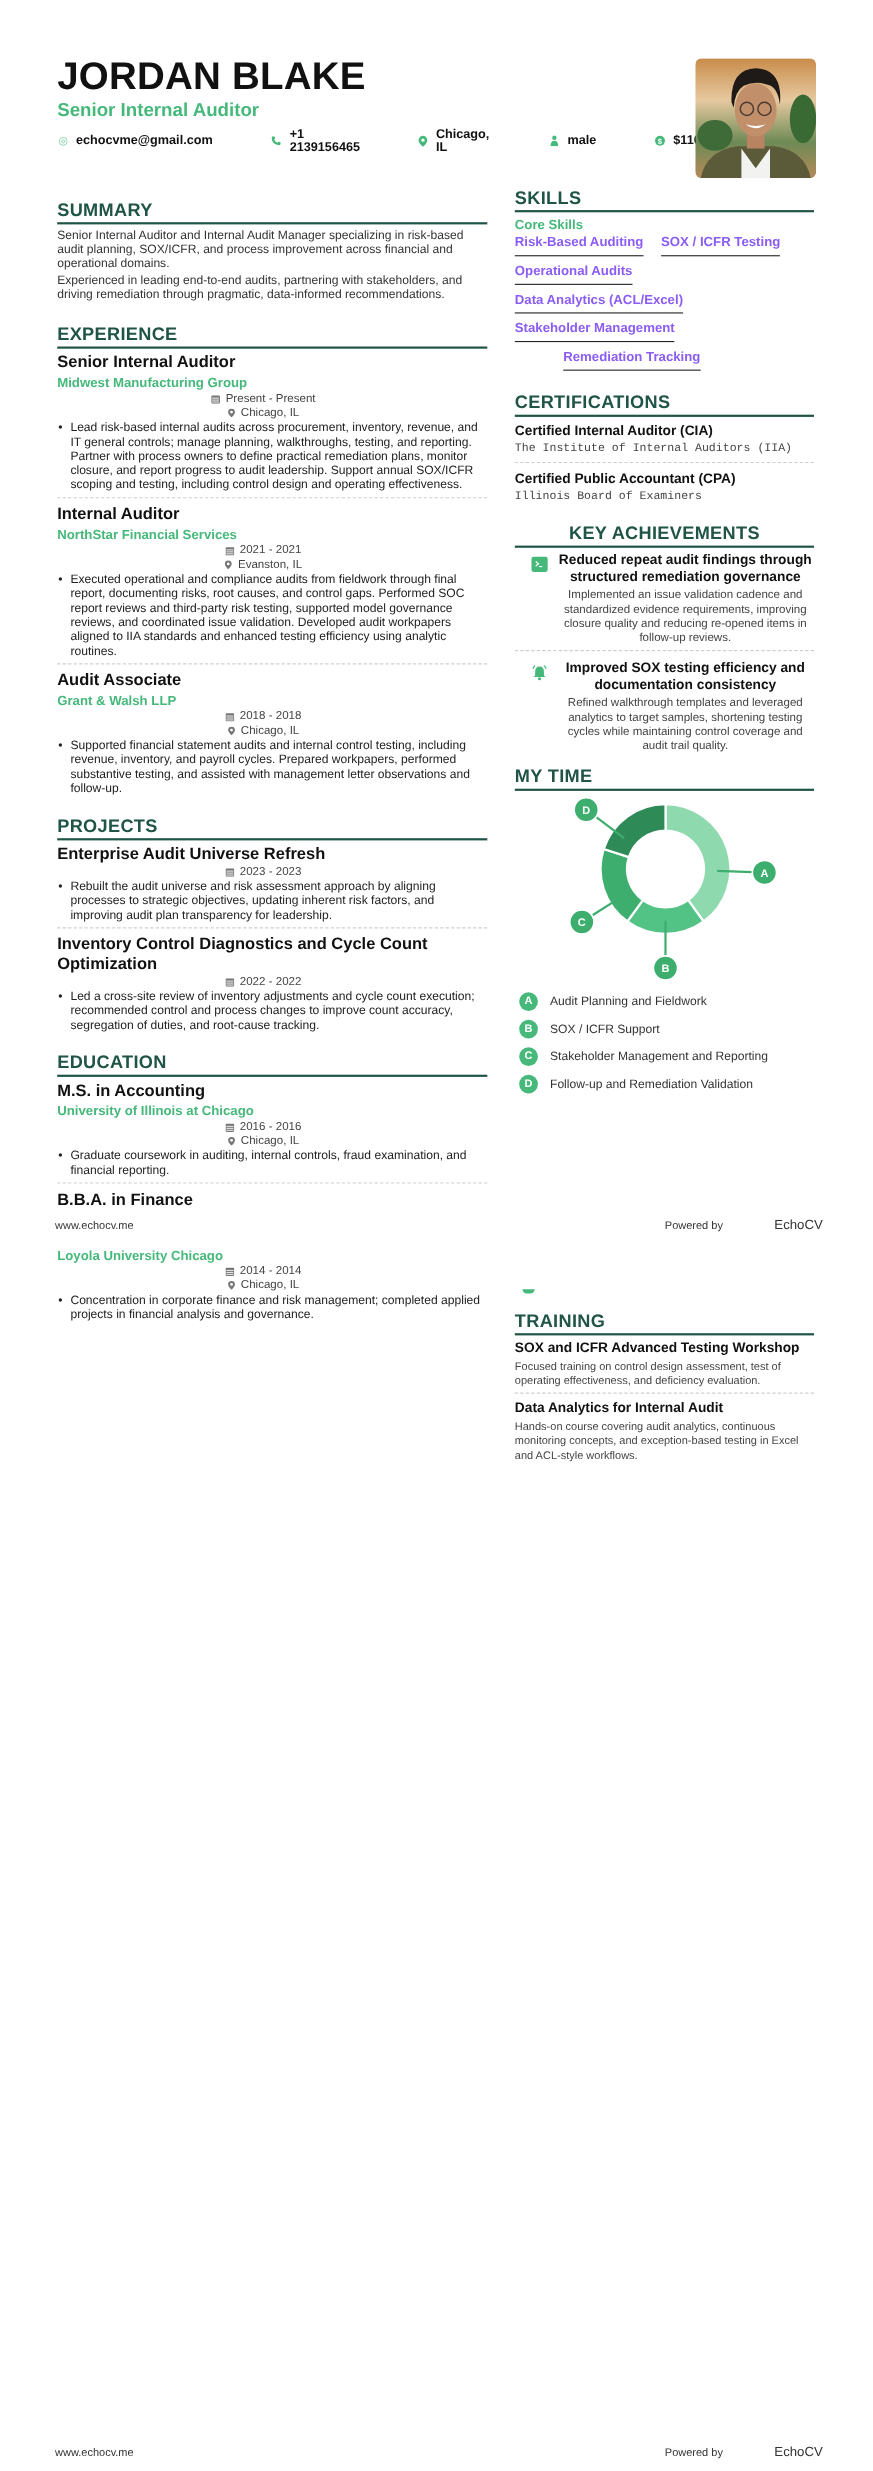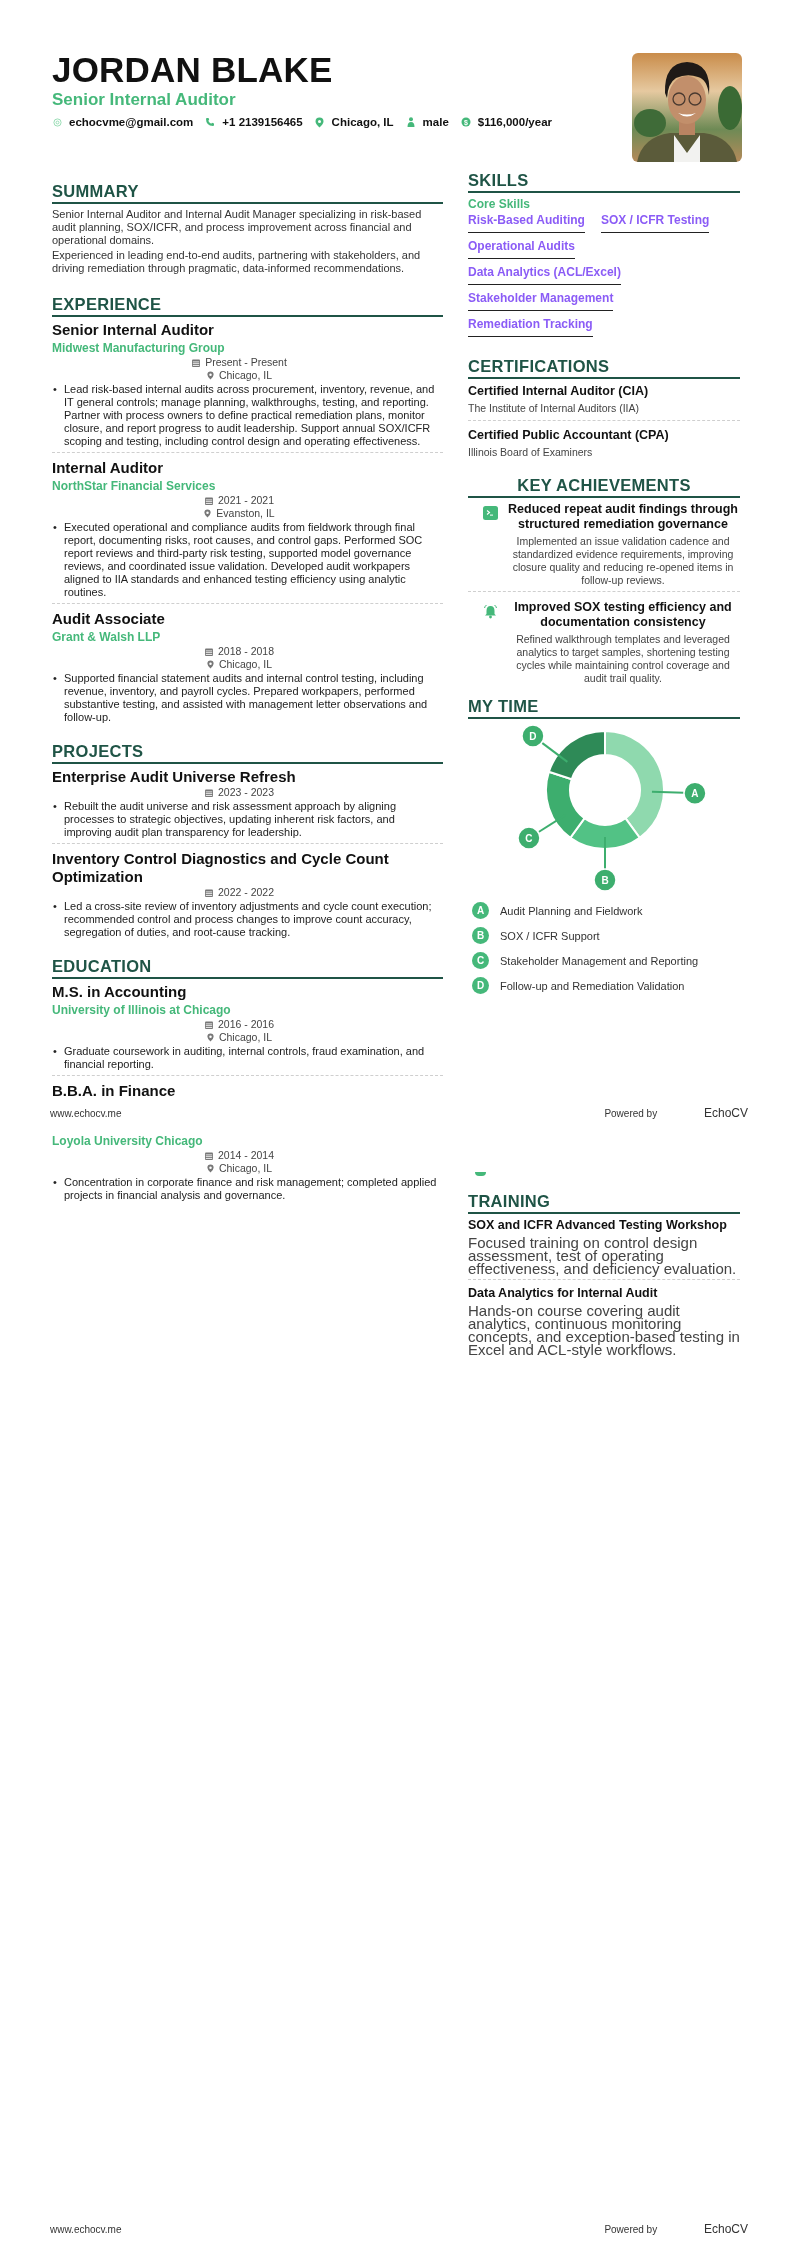--- a/index.html
+++ b/index.html
@@ -2,21 +2,21 @@
 <html><head>
 <meta charset="utf-8">
 <style>
   * { box-sizing: border-box; margin: 0; padding: 0; }
   html, body { width: 794px; height: 2246px; background: #ffffff; }
   body { position: relative; font-family: "Liberation Sans", "DejaVu Sans", sans-serif; color: #222; overflow: hidden; }
 
   .header { position: absolute; left: 52px; top: 50px; width: 560px; }
   .name { font-size: 35px; font-weight: 700; letter-spacing: 0.2px; color: #111; line-height: 40px; }
   .jobtitle { font-size: 17px; font-weight: 700; color: #45b87a; line-height: 20px; margin-top: 0px; }
-  .contacts { display: flex; align-items: center; margin-top: 6px; font-size: 11.5px; font-weight: 700; color: #111; }
+  .contacts { display: flex; align-items: center; margin-top: 6px; font-size: 11.5px; font-weight: 700; color: #111; gap: 41px; }
   .contact { display: flex; align-items: center; margin-right: 12px; }
   .contact .ic { width: 10px; height: 10px; margin-right: 7px; display: inline-flex; align-items: center; justify-content: center; }
   .photo { position: absolute; left: 632px; top: 53px; width: 110px; height: 109px; border-radius: 6px; overflow: hidden; }
 
   .col-left { position: absolute; left: 52px; width: 391px; }
   .col-right { position: absolute; left: 468px; width: 272px; }
 
   .sec-title { font-size: 16.5px; font-weight: 700; color: #1f5446; letter-spacing: 0.3px; line-height: 18px; padding-bottom: 2px; border-bottom: 2.5px solid #1f5446; margin-bottom: 4px; }
   .para { font-size: 11px; line-height: 13px; color: #333; margin-bottom: 2px; }
 
@@ -31,36 +31,36 @@
   .bullets li { position: relative; padding-left: 12px; font-size: 11px; line-height: 13px; color: #222; }
   .bullets li::before { content: "•"; position: absolute; left: 1px; top: 0; }
 
   .skill-group { font-size: 12px; font-weight: 700; color: #45b87a; margin-bottom: 2px; line-height: 14px; }
   .skills { display: flex; flex-wrap: wrap; }
   .skill { font-size: 12px; font-weight: 700; color: #8b5cf6; border-bottom: 1.5px solid #222; padding-bottom: 5px; margin-right: 16px; margin-bottom: 6px; line-height: 14px; }
 
   .cert { padding-bottom: 5px; border-bottom: 1px dashed #cfcfcf; margin-bottom: 6px; }
   .cert.last { border-bottom: none; }
   .cert-title { font-size: 12.5px; font-weight: 700; color: #111; line-height: 16px; }
-  .cert-issuer { font-size: 10.5px; color: #444; line-height: 14px; margin-top: 2px; }
+  .cert-issuer { font-size: 10.5px; color: #444; line-height: 14px; margin-top: 2px; font-family: Liberation Mono, monospace; }
 
   .ach { display: flex; padding-bottom: 4px; border-bottom: 1px dashed #cfcfcf; margin-bottom: 8px; }
   .ach.last { border-bottom: none; }
   .ach-icon { width: 38px; flex: none; padding-top: 4px; padding-left: 6px; }
   .ach-title { font-size: 12.5px; font-weight: 700; color: #111; line-height: 15px; }
   .ach-desc { font-size: 10.5px; color: #444; line-height: 13px; margin-top: 3px; }
 
   .donut-wrap { position: relative; width: 272px; height: 175px; }
   .legend-row { display: flex; align-items: center; margin-bottom: 8px; font-size: 11px; color: #333; }
   .legend-badge { width: 17px; height: 17px; border-radius: 50%; background: #45b87a; color: #fff; font-size: 10px; font-weight: 700; display: flex; align-items: center; justify-content: center; margin-right: 11px; margin-left: 4px; }
 
   .train { padding-bottom: 4px; border-bottom: 1px dashed #cfcfcf; margin-bottom: 6px; }
   .train.last { border-bottom: none; }
   .train-title { font-size: 12.5px; font-weight: 700; color: #111; line-height: 15px; }
-  .train-desc { font-size: 15px; color: #444; line-height: 13px; margin-top: 3px; }
+  .train-desc { font-size: 10px; color: #444; line-height: 13px; margin-top: 3px; }
 
   .footer { position: absolute; left: 50px; width: 698px; display: flex; justify-content: space-between; align-items: baseline; font-size: 10px; color: #333; }
   .footer .brand { font-size: 12px; margin-left: 44px; }
 </style>
 </head>
 <body>
 
 <div class="header">
   <div class="name">JORDAN BLAKE</div>
   <div class="jobtitle">Senior Internal Auditor</div>
@@ -328,21 +328,21 @@
 
   <section style="margin-bottom:14px;">
     <div class="sec-title">SKILLS</div>
     <div class="skill-group">Core Skills</div>
     <div class="skills">
       <span class="skill">Risk-Based Auditing</span>
       <span class="skill">SOX / ICFR Testing</span>
       <span class="skill">Operational Audits</span>
       <span class="skill" style="margin-right:80px;">Data Analytics (ACL/Excel)</span>
       <span class="skill" style="margin-right:80px;">Stakeholder Management</span>
-      <span class="skill" style="margin-right:80px;">Remediation Tracking</span>
+      <span class="skill" style="margin-right:80px;margin-left:44px;">Remediation Tracking</span>
     </div>
   </section>
 
   <section style="margin-bottom:12px;">
     <div class="sec-title">CERTIFICATIONS</div>
     <div class="cert">
       <div class="cert-title">Certified Internal Auditor (CIA)</div>
       <div class="cert-issuer">The Institute of Internal Auditors (IIA)</div>
     </div>
     <div class="cert last">

